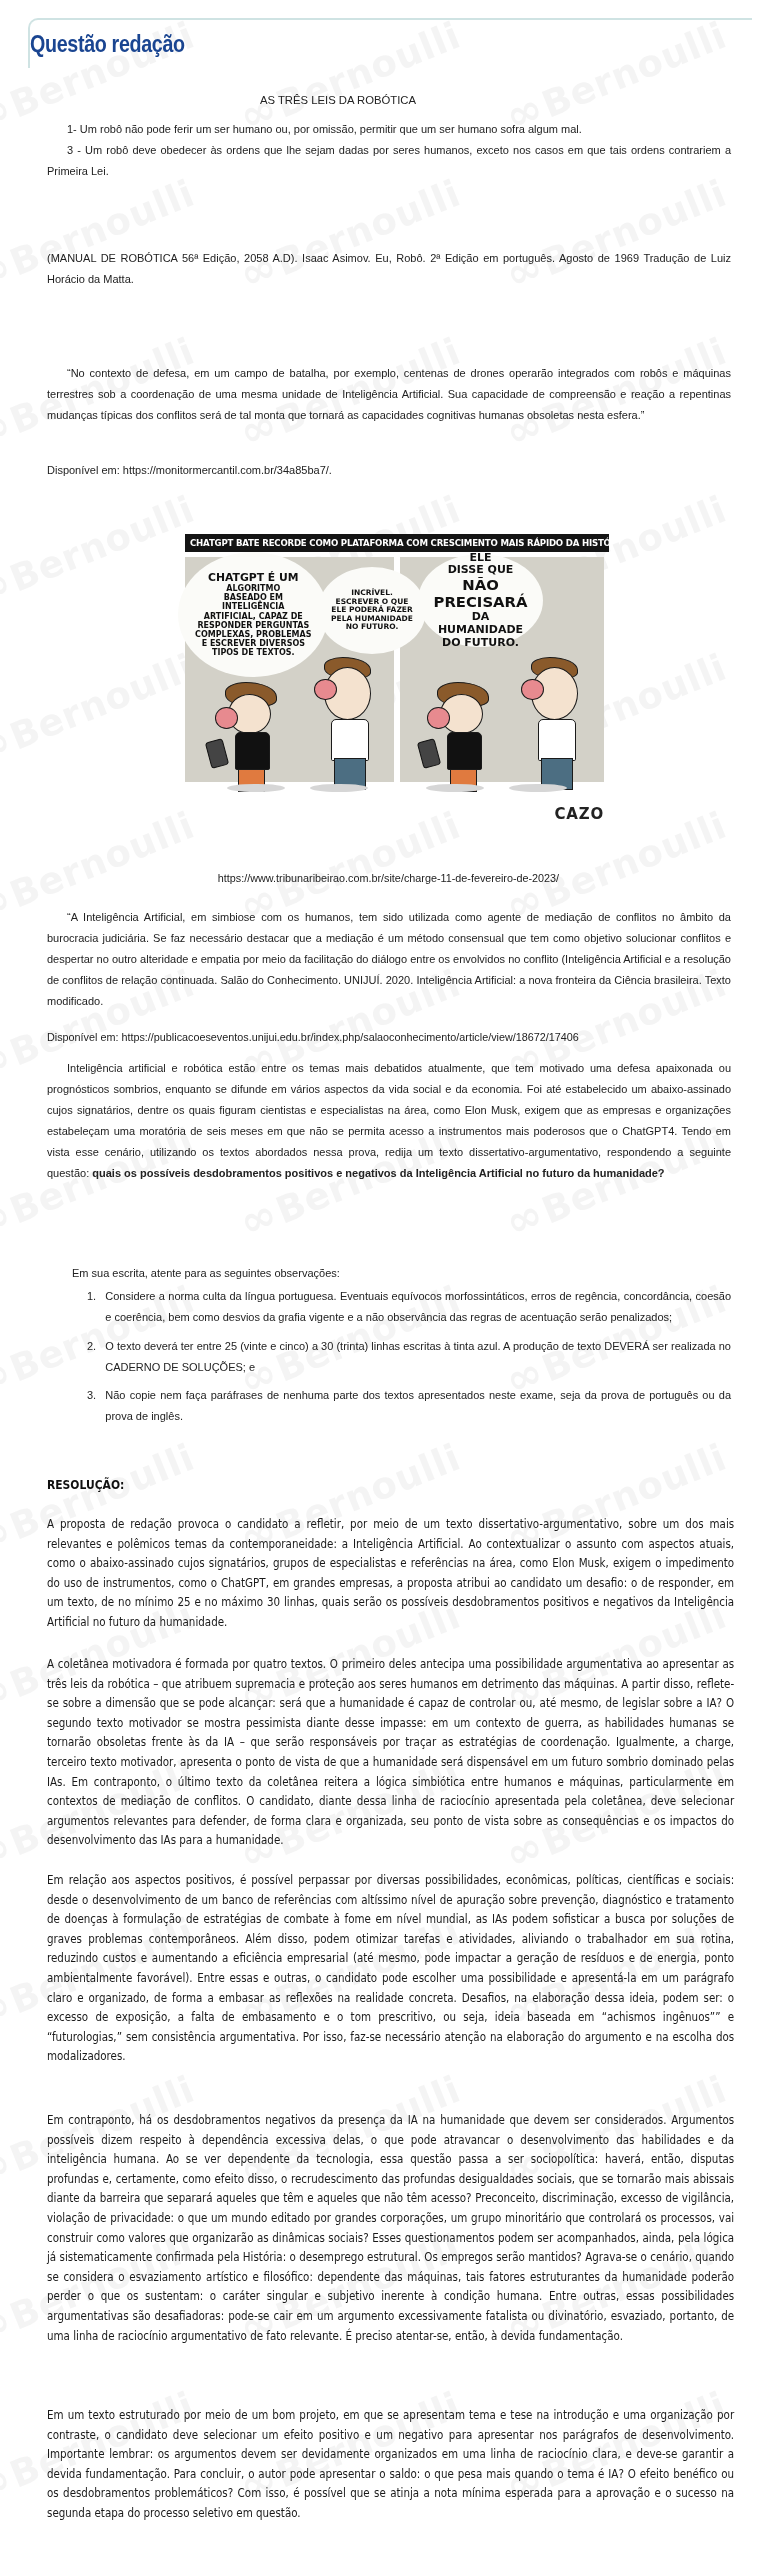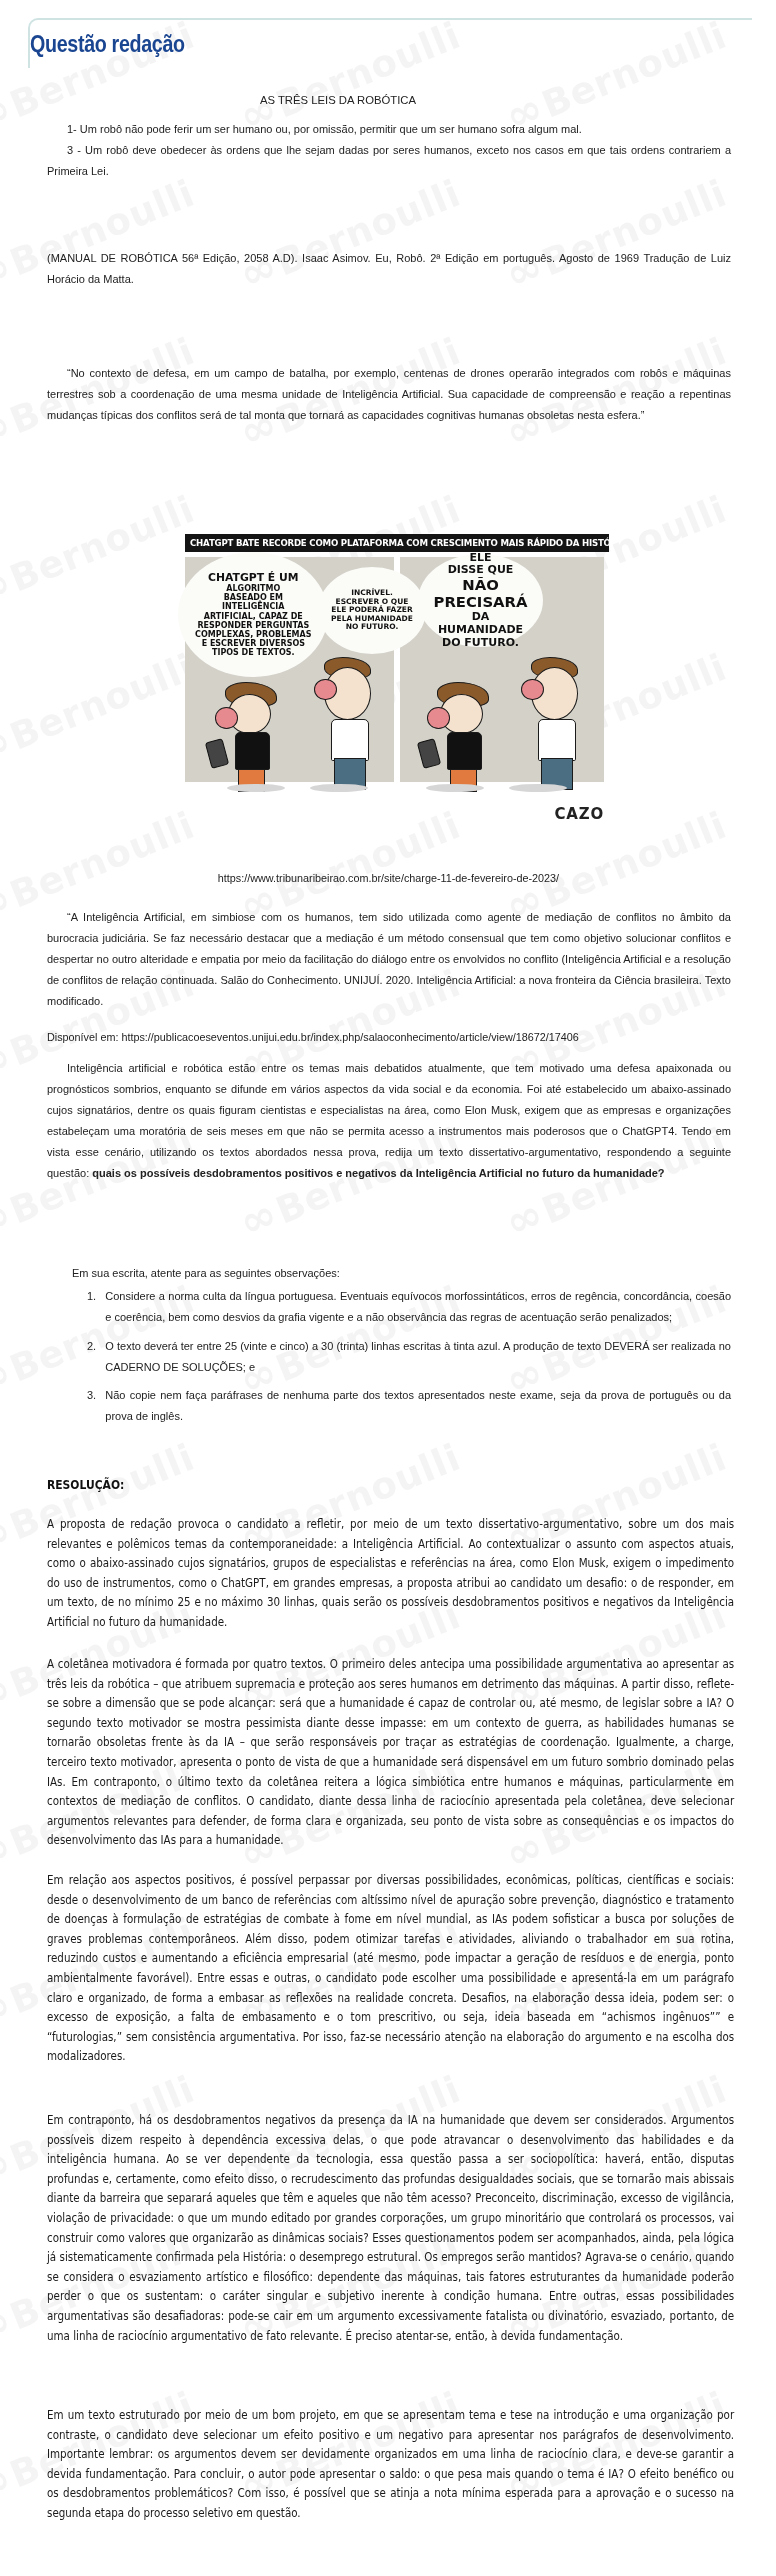--- a/index.html
+++ b/index.html
@@ -177,20 +177,21 @@
 
   <div class="q laws-title">AS TRÊS LEIS DA ROBÓTICA</div>
   <div class="q q-block" style="top:119px;">
     <p class="indent">1- Um robô não pode ferir um ser humano ou, por omissão, permitir que um ser humano sofra algum mal.</p>
     <p class="indent">3 - Um robô deve obedecer às ordens que lhe sejam dadas por seres humanos, exceto nos casos em que tais ordens contrariem a Primeira Lei.</p>
   </div>
   <div class="q q-block" style="top:248px;">(MANUAL DE ROBÓTICA 56ª Edição, 2058 A.D). Isaac Asimov.  Eu, Robô.  2ª Edição em português.  Agosto de 1969 Tradução de Luiz Horácio da Matta.</div>
 
   <div class="q q-block indent" style="top:363px;">“No contexto de defesa, em um campo de batalha, por exemplo, centenas de drones operarão integrados com robôs e máquinas terrestres sob a coordenação de uma mesma unidade de Inteligência Artificial.  Sua capacidade de compreensão e reação a repentinas mudanças típicas dos conflitos será de tal monta que tornará as capacidades cognitivas humanas obsoletas nesta esfera.”</div>
   <div class="q q-block" style="top:460px;">
+    <p>Disponível em: https://monitormercantil.com.br/34a85ba7/.</p>
   </div>
 
   <div class="comic">
     <div class="comic-banner">CHATGPT BATE RECORDE COMO PLATAFORMA COM CRESCIMENTO MAIS RÁPIDO DA HISTÓRIA...</div>
 
     <div class="panel p1">
       <div class="bubble b1">
         <div>
           <span class="big">CHATGPT É UM</span>
           <span>ALGORITMO</span>

